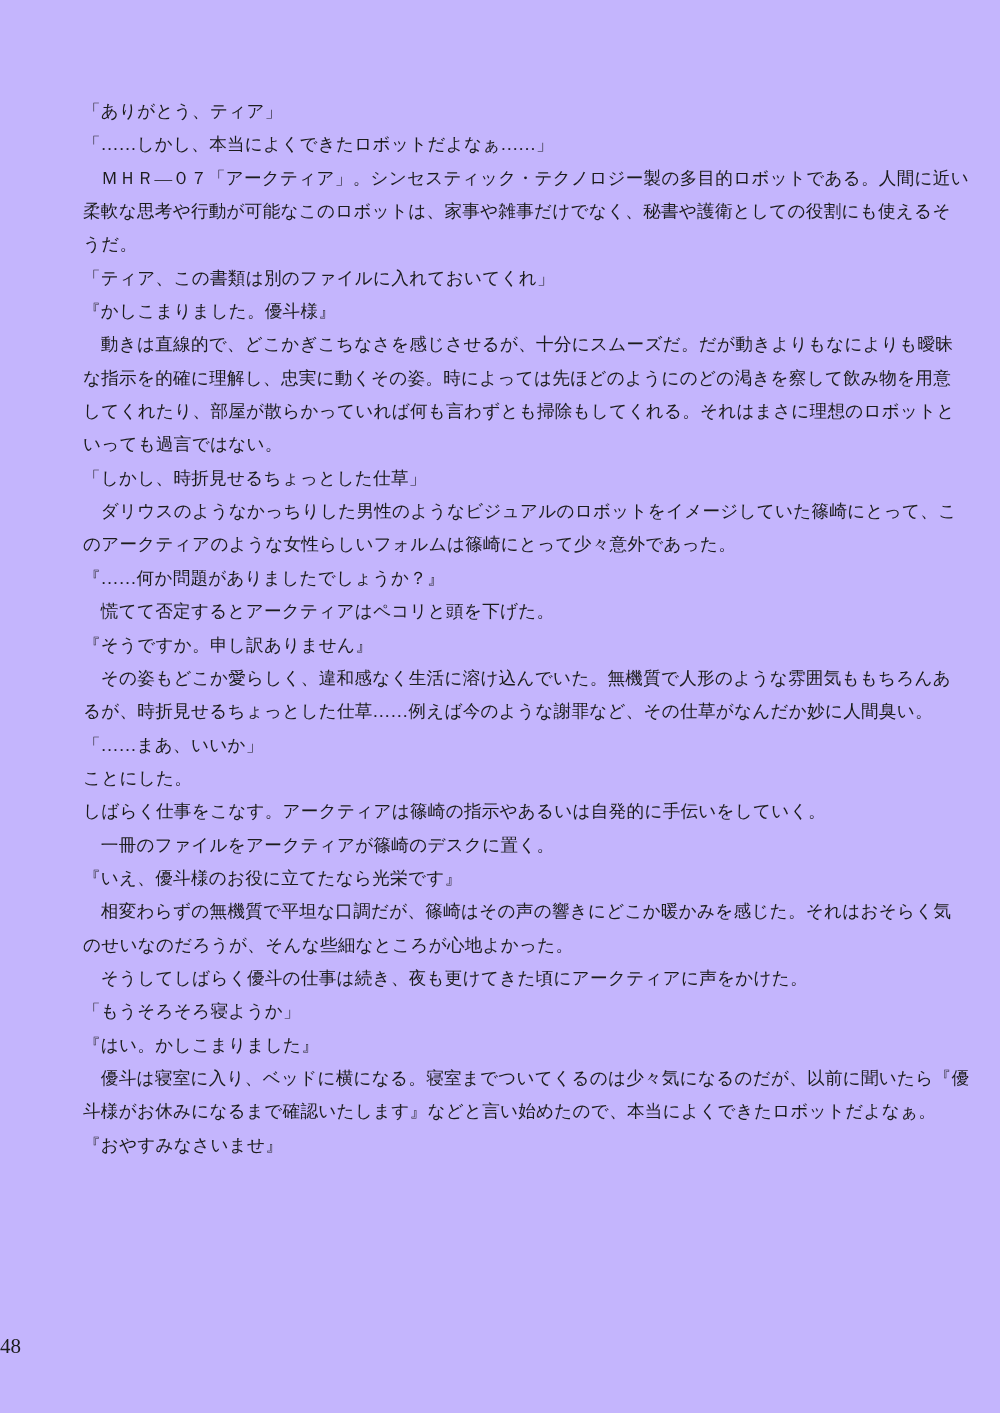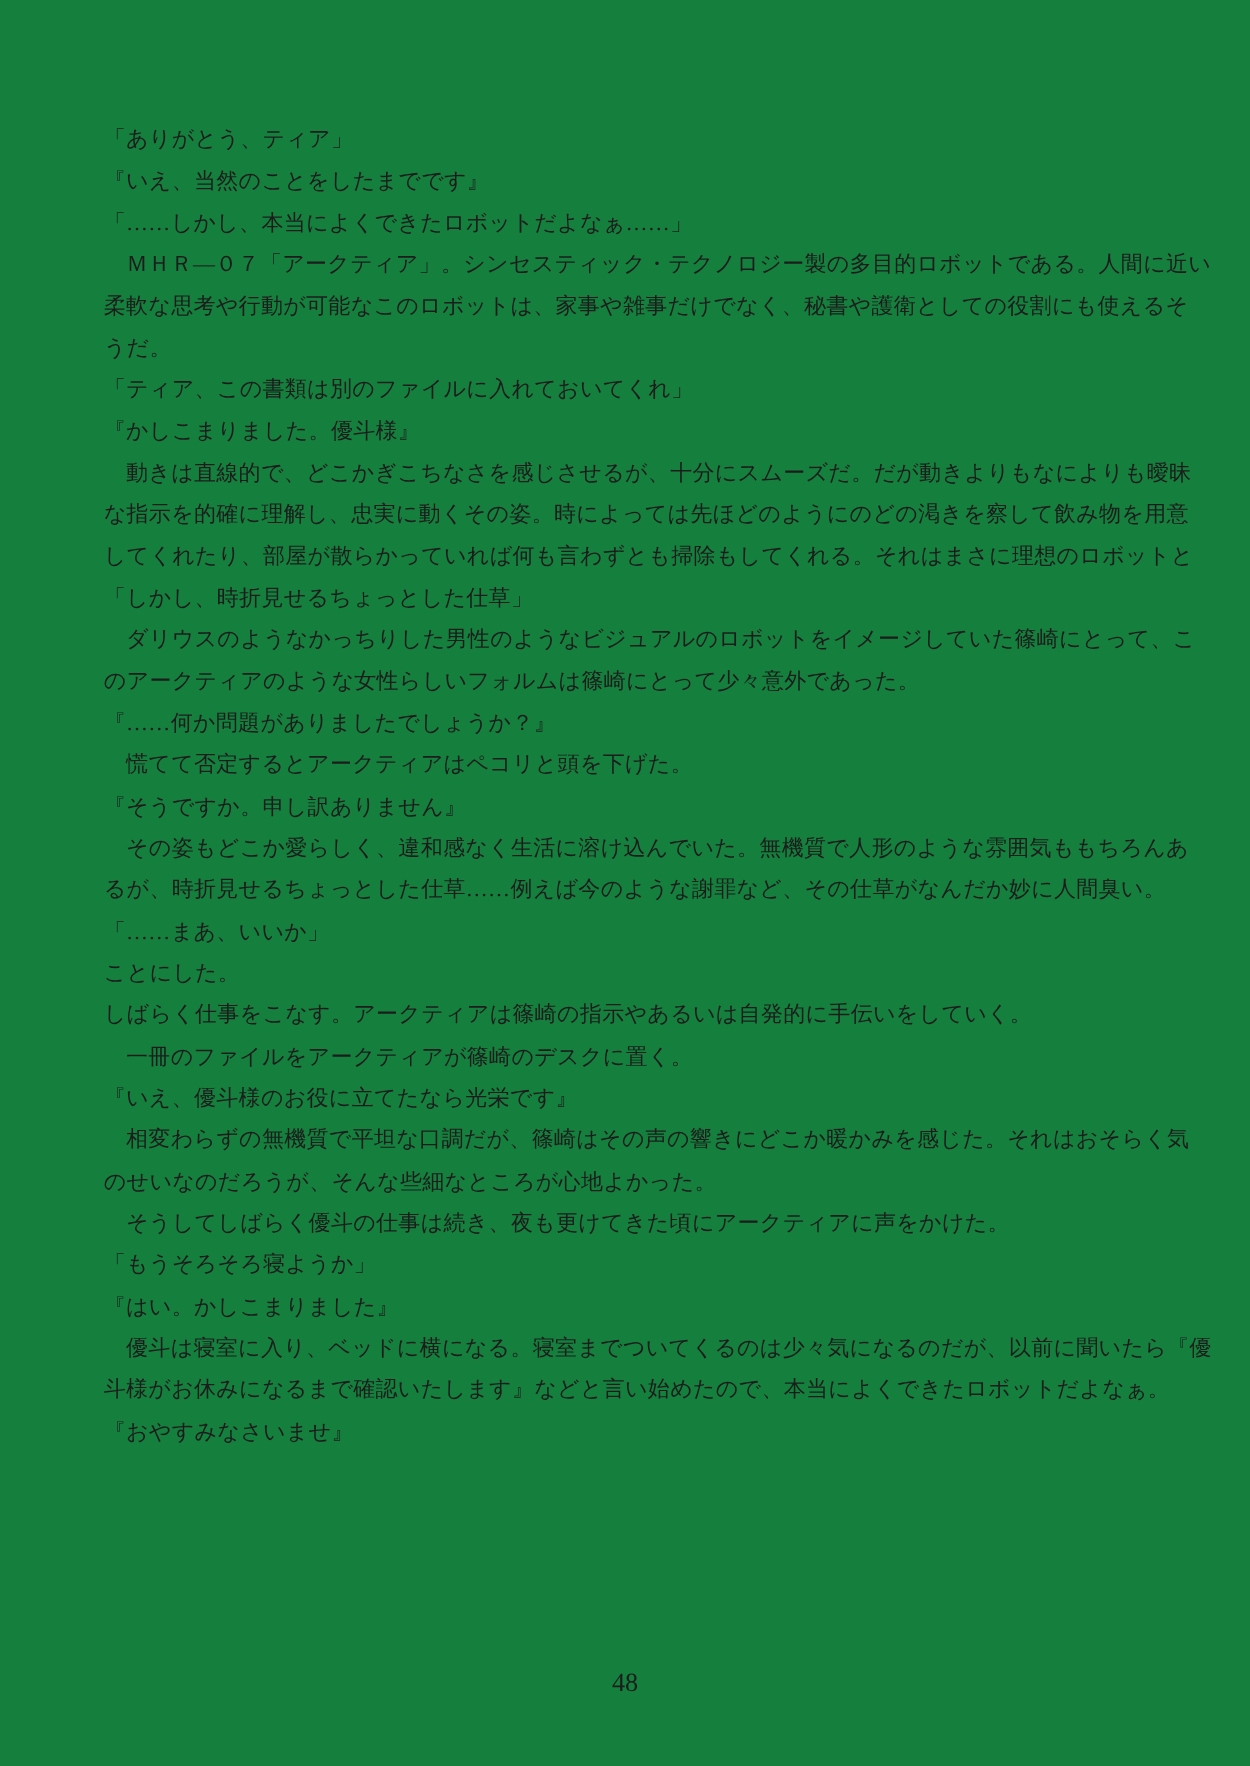--- a/index.html
+++ b/index.html
@@ -4,21 +4,21 @@
 <style>
   html, body {
     margin: 0;
     padding: 0;
     background: #ffffff;
   }
   .page {
     position: relative;
     width: 1000px;
     height: 1413px;
-    background: #15803d;
+    background: #c4b5fd;
     overflow: hidden;
     font-family: "Liberation Serif", "DejaVu Serif", serif;
     color: #1c1c1c;
   }
   .text-block {
     position: absolute;
     left: 83px;
     top: 95px;
     width: 840px;
   }
@@ -28,42 +28,41 @@
     height: 33.35px;
     letter-spacing: 0.25px;
     white-space: pre;
     overflow: visible;
   }
   .page-number {
     position: absolute;
     top: 1333px;
     left: 0;
     width: 100%;
-    text-align: center;
     font-size: 21px;
     line-height: 26px;
     color: #1c1c1c;
   }
 </style>
 </head>
 <body>
 
 <div class="page">
   <div class="text-block">
       <div class="text-line">「ありがとう、ティア」</div>
-      <div class="text-line">『いえ、当然のことをしたまでです』</div>
       <div class="text-line">「……しかし、本当によくできたロボットだよなぁ……」</div>
       <div class="text-line">　ＭＨＲ―０７「アークティア」。シンセスティック・テクノロジー製の多目的ロボットである。人間に近い</div>
       <div class="text-line">柔軟な思考や行動が可能なこのロボットは、家事や雑事だけでなく、秘書や護衛としての役割にも使えるそ</div>
       <div class="text-line">うだ。</div>
       <div class="text-line">「ティア、この書類は別のファイルに入れておいてくれ」</div>
       <div class="text-line">『かしこまりました。優斗様』</div>
       <div class="text-line">　動きは直線的で、どこかぎこちなさを感じさせるが、十分にスムーズだ。だが動きよりもなによりも曖昧</div>
       <div class="text-line">な指示を的確に理解し、忠実に動くその姿。時によっては先ほどのようにのどの渇きを察して飲み物を用意</div>
       <div class="text-line">してくれたり、部屋が散らかっていれば何も言わずとも掃除もしてくれる。それはまさに理想のロボットと</div>
+      <div class="text-line">いっても過言ではない。</div>
       <div class="text-line">「しかし、時折見せるちょっとした仕草」</div>
       <div class="text-line">　ダリウスのようなかっちりした男性のようなビジュアルのロボットをイメージしていた篠崎にとって、こ</div>
       <div class="text-line">のアークティアのような女性らしいフォルムは篠崎にとって少々意外であった。</div>
       <div class="text-line">『……何か問題がありましたでしょうか？』</div>
       <div class="text-line">　慌てて否定するとアークティアはペコリと頭を下げた。</div>
       <div class="text-line">『そうですか。申し訳ありません』</div>
       <div class="text-line">　その姿もどこか愛らしく、違和感なく生活に溶け込んでいた。無機質で人形のような雰囲気ももちろんあ</div>
       <div class="text-line">るが、時折見せるちょっとした仕草……例えば今のような謝罪など、その仕草がなんだか妙に人間臭い。</div>
       <div class="text-line">「……まあ、いいか」</div>
       <div class="text-line">ことにした。</div>

